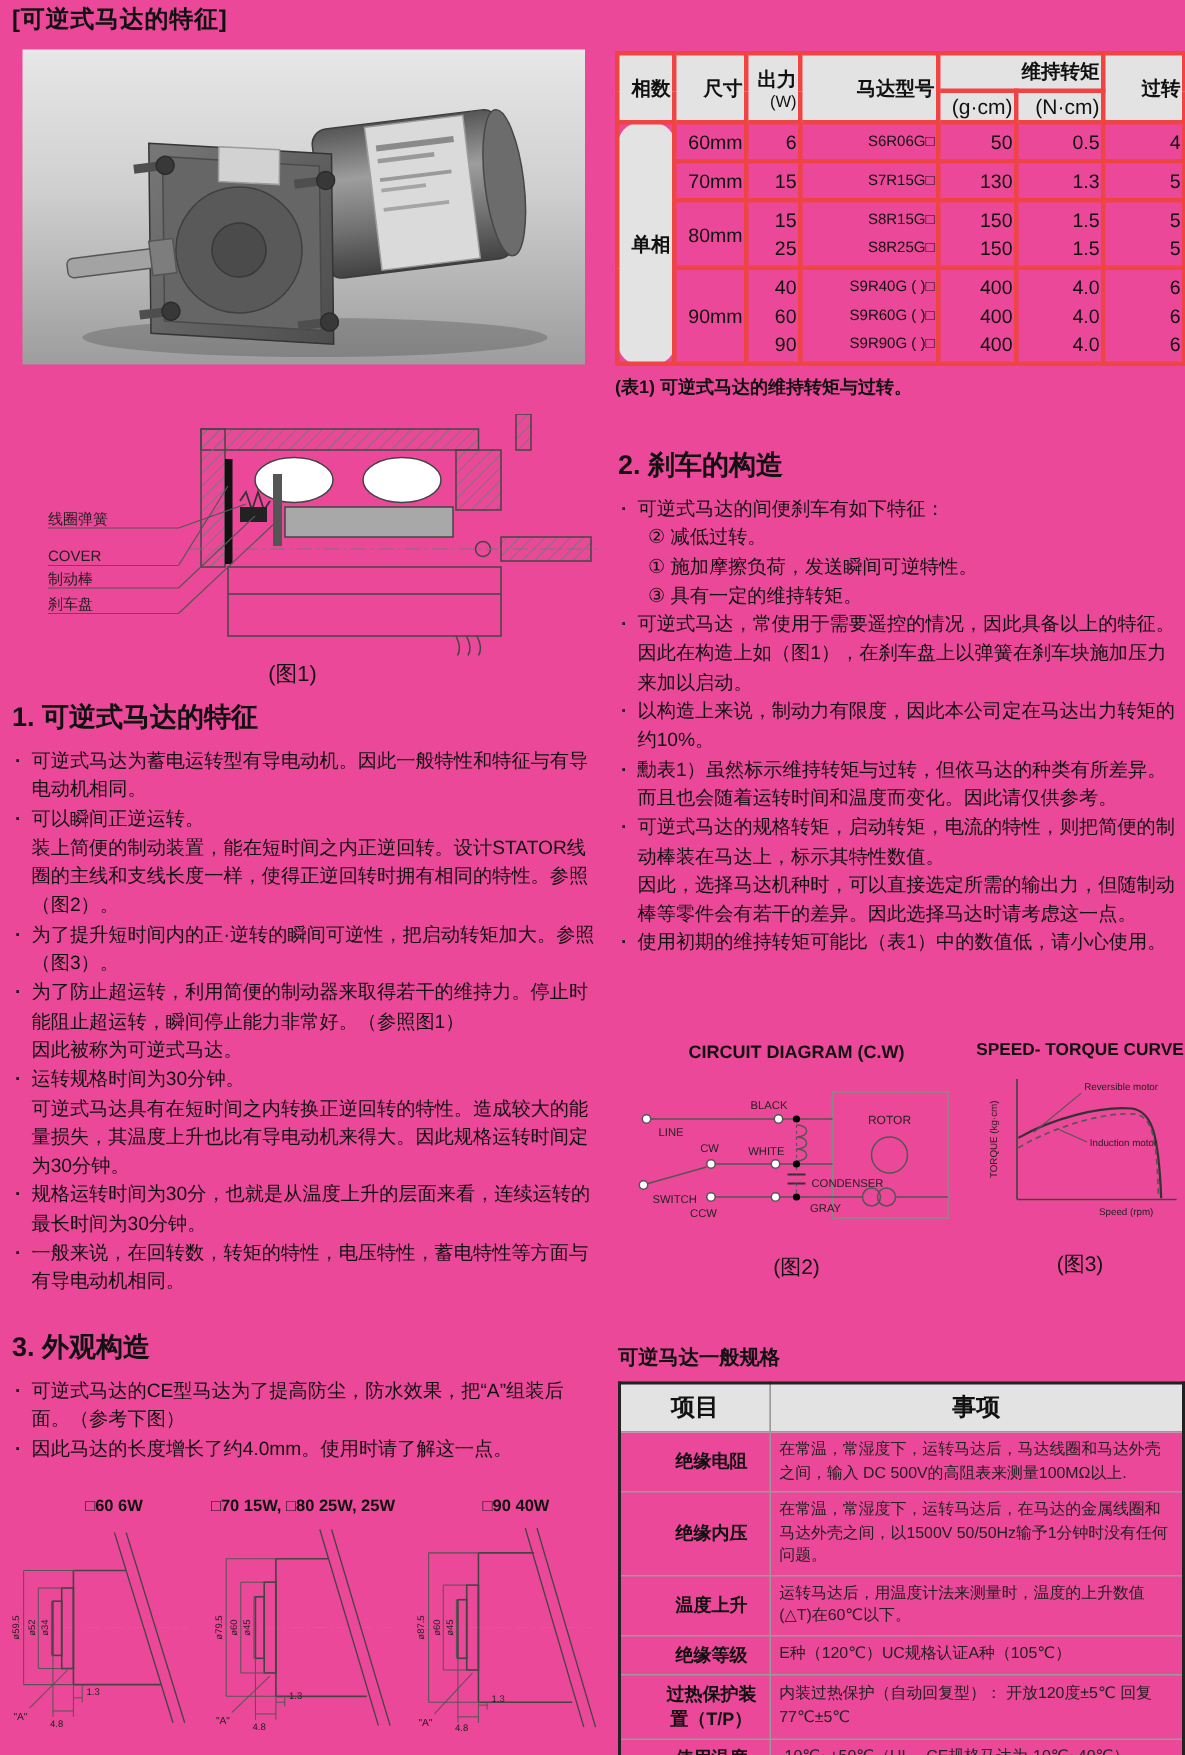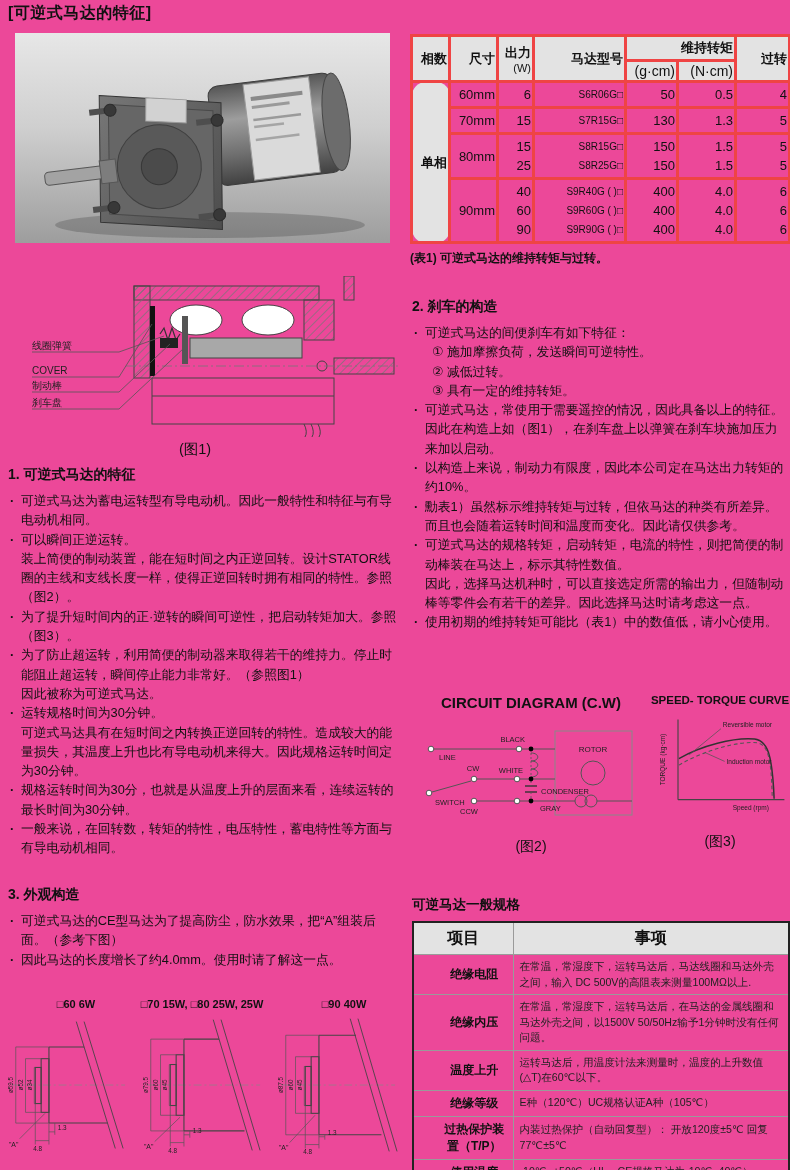--- a/index.html
+++ b/index.html
@@ -1,21 +1,21 @@
 <!DOCTYPE html>
 <html><head>
 <meta charset="utf-8">
 <style>
   html,body{margin:0;padding:0;background:#fff;}
   .page{position:relative;width:790px;height:1170px;background:#ec4899;overflow:hidden;
         font-family:"Liberation Sans","DejaVu Sans",sans-serif;color:#111;}
   .abs{position:absolute;}
   
   .page-title{font-size:16px;font-weight:bold;letter-spacing:0.5px;}
-  .sec-head{font-size:14px;font-weight:bold;margin:0 0 7px 0;}
+  .sec-head{font-size:18px;font-weight:bold;margin:0 0 7px 0;}
   
   .list{font-size:12.8px;line-height:19.3px;}
   .li{position:relative;padding-left:13px;}
   .li.b::before{content:"·";position:absolute;left:2px;top:0;font-weight:bold;}
   .li.p{}
   .li.c{padding-left:20px;}
   
   .photo{background:linear-gradient(180deg,#e7e7e7 0%,#cfcfcf 45%,#9d9d9d 100%);}
   
   table.t1{border-collapse:collapse;table-layout:fixed;width:378px;font-size:13px;border:2px solid #222;}
@@ -30,21 +30,21 @@
   .t1-caption{font-size:12px;font-weight:bold;}
   
   .spec-title{font-size:13.5px;font-weight:bold;margin-bottom:7px;}
   table.spec{border-collapse:collapse;table-layout:fixed;width:378px;border:2px solid #222;font-size:11px;}
   table.spec th,table.spec td{border:1px solid #9a9a9a;padding:4px 6px;}
   table.spec th{background:#e3e3e3;font-size:16px;font-weight:bold;text-align:center;padding:5px 2px;}
   table.spec td.item{text-align:center;font-weight:bold;font-size:12px;padding-left:28px;}
   table.spec td.desc{text-align:left;font-size:10.6px;line-height:15.5px;color:#222;}
   
   .figblock{text-align:center;}
-  .fig-title{font-size:15px;font-weight:bold;margin-bottom:2px;white-space:nowrap;}
+  .fig-title{font-size:12px;font-weight:bold;margin-bottom:2px;white-space:nowrap;}
   .fig-caption{font-size:14px;margin-top:3px;}
   .dim-title{font-size:11px;font-weight:bold;margin-bottom:2px;white-space:nowrap;}
   svg text{font-family:"Liberation Sans","DejaVu Sans",sans-serif;fill:#222;}
   .caption-center{text-align:center;font-size:14.5px;}
 </style>
 </head>
 <body>
 
 <div class="page">
 
@@ -410,22 +410,22 @@
           </tr>
         </tbody>
     </table>
     <div class="t1-caption" style="margin-top:6px;">(表1) 可逆式马达的维持转矩与过转。</div>
   </div>
 
   <div class="abs" style="left:412px;top:298px;width:377px;">
     <div class="sec-head">2. 刹车的构造</div>
     <div id="sec2-list" class="list">
         <div class="li b">可逆式马达的间便刹车有如下特征：</div>
+        <div class="li c">② 减低过转。</div>
         <div class="li c">① 施加摩擦负荷，发送瞬间可逆特性。</div>
-        <div class="li c">② 减低过转。</div>
         <div class="li c">③ 具有一定的维持转矩。</div>
         <div class="li b">可逆式马达，常使用于需要遥控的情况，因此具备以上的特征。因此在构造上如（图1），在刹车盘上以弹簧在刹车块施加压力来加以启动。</div>
         <div class="li b">以构造上来说，制动力有限度，因此本公司定在马达出力转矩的约10%。</div>
         <div class="li b">勳表1）虽然标示维持转矩与过转，但依马达的种类有所差异。而且也会随着运转时间和温度而变化。因此请仅供参考。</div>
         <div class="li b">可逆式马达的规格转矩，启动转矩，电流的特性，则把简便的制动棒装在马达上，标示其特性数值。</div>
         <div class="li p">因此，选择马达机种时，可以直接选定所需的输出力，但随制动棒等零件会有若干的差异。因此选择马达时请考虑这一点。</div>
         <div class="li b">使用初期的维持转矩可能比（表1）中的数值低，请小心使用。</div>
       </div>
   </div>
 

